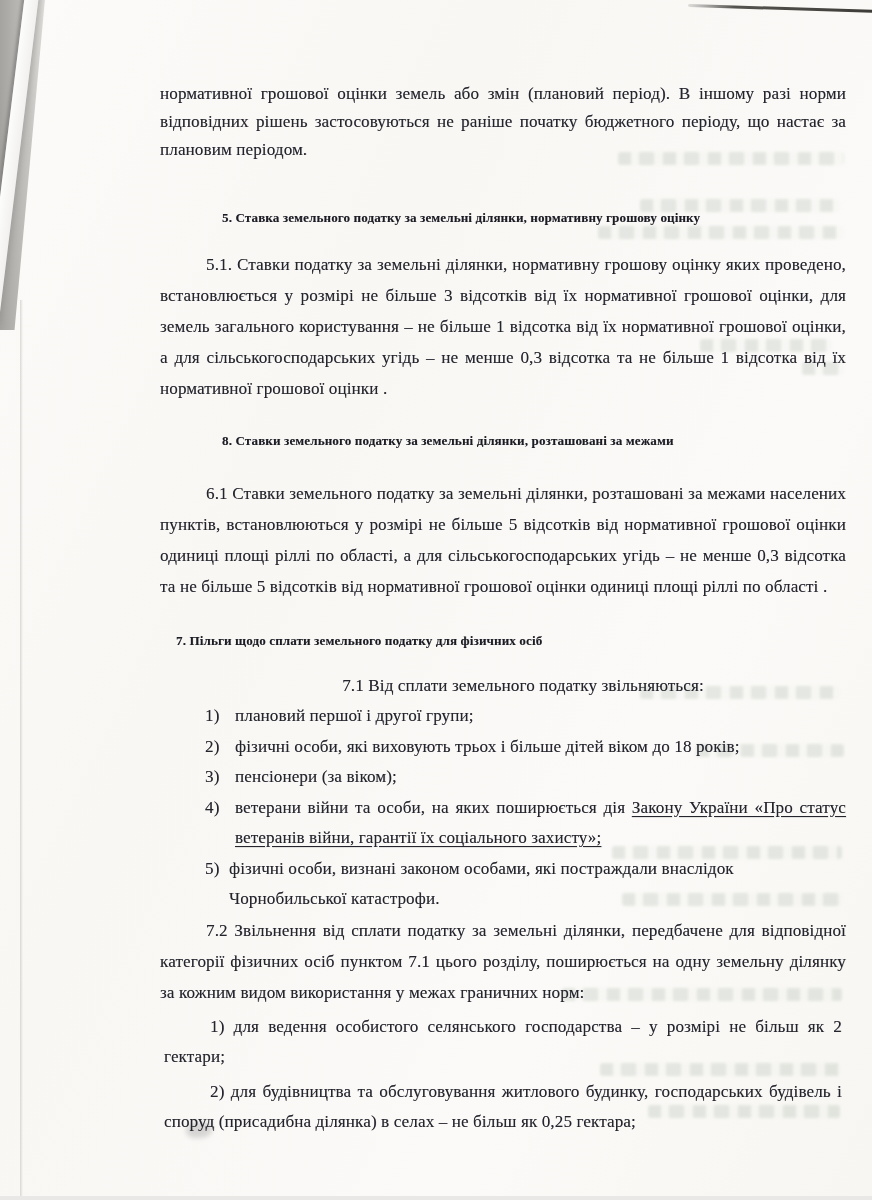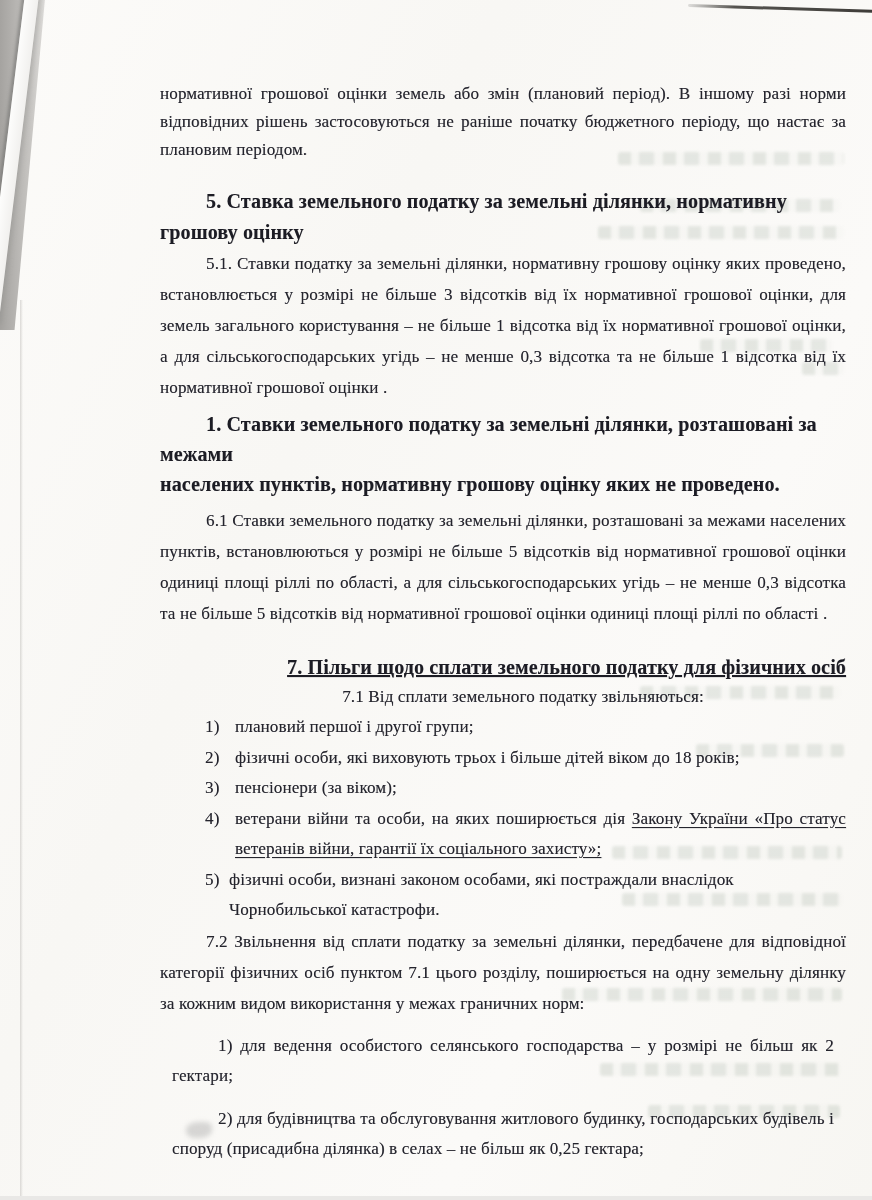--- a/index.html
+++ b/index.html
@@ -80,33 +80,32 @@
   }
   .para {
     margin: 0;
     line-height: 28px;
     text-align: justify;
   }
   .para.body-lh { line-height: 31px; }
   .indent-first { text-indent: 46px; }
   .indent-deep  { text-indent: 60px; }
   .heading {
-    margin: 0;
+    margin: 16px;
     font-weight: bold;
-    font-size: 20px;
+    font-size: 13px;
     color: #1c1c24;
   }
   .heading .hl { line-height: 31px; }
   .heading .hl.first { text-indent: 46px; }
   .h6 .hl { line-height: 30px; }
   .h7 {
-    text-align: right;
+    text-align: left;
     line-height: 29px;
     margin-top: 10px;
-    text-decoration: underline;
   }
   .p71 {
     line-height: 30px;
     text-indent: 40px;
     margin: 0;
     text-align: center;
   }
   .exemption {
     display: flex;
     margin: 0 0 0 45px;
@@ -116,21 +115,21 @@
     flex: 0 0 30px;
   }
   .exemption .txt {
     flex: 1 1 auto;
     text-align: justify;
   }
   .exemption.tight .num { flex-basis: 24px; }
   .exemption .txt.narrow { max-width: 560px; text-align: left; }
   .law-ref { text-decoration: underline; text-underline-offset: 3px; }
   .norm {
-    margin: 12px;
+    margin: 4px;
     line-height: 30.5px;
     text-align: justify;
     text-indent: 46px;
   }
   .gap-sm { height: 6px; }
   .gap-md { height: 14px; }
   .gap-lg { height: 22px; }
 </style>
 </head>
 <body>
@@ -165,22 +164,21 @@
     <div class="heading h5">
       <div class="hl first">5. Ставка земельного податку за земельні ділянки, нормативну грошову оцінку</div>
     </div>
 
     <p class="para body-lh indent-first">5.1. Ставки податку за земельні ділянки, нормативну грошову оцінку яких проведено, встановлюється у розмірі не більше 3 відсотків від їх нормативної грошової оцінки, для земель загального користування – не більше 1 відсотка від їх нормативної грошової оцінки, а для сільськогосподарських угідь – не менше 0,3 відсотка та не більше 1 відсотка від їх нормативної грошової оцінки .</p>
 
 
     <div class="gap-sm"></div>
 
     <div class="heading h6">
-      <div class="hl first">1. Ставки земельного податку за земельні ділянки, розташовані за межами</div>
-      <div class="hl">населених пунктів, нормативну грошову оцінку яких не проведено.</div>
+      <div class="hl first">8. Ставки земельного податку за земельні ділянки, розташовані за межами</div>
     </div>
 
     <div class="gap-sm"></div>
 
     <p class="para body-lh indent-first">6.1 Ставки земельного податку за земельні ділянки, розташовані за межами населених пунктів, встановлюються у розмірі не більше 5 відсотків від нормативної грошової оцінки одиниці площі ріллі по області, а для сільськогосподарських угідь – не менше 0,3 відсотка та не більше 5 відсотків від нормативної грошової оцінки одиниці площі ріллі по області .</p>
 
     <div class="gap-md"></div>
 
     <div class="heading h7">7.  Пільги щодо сплати земельного податку для фізичних осіб</div>
 

